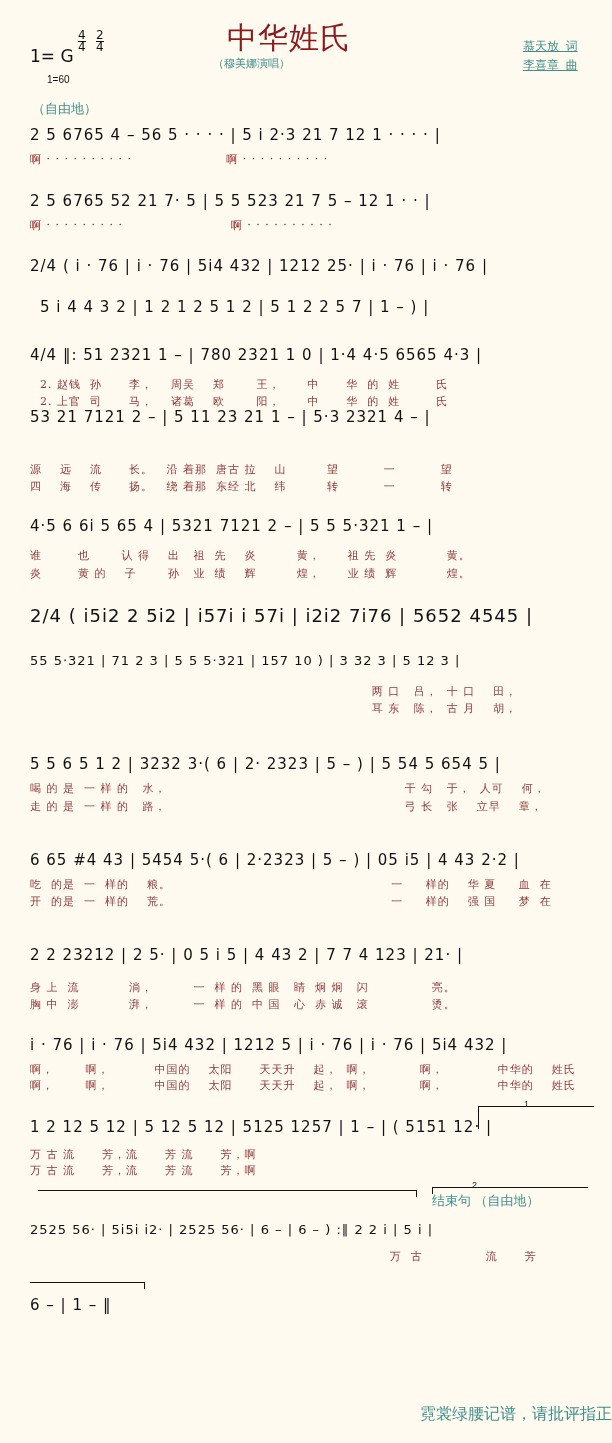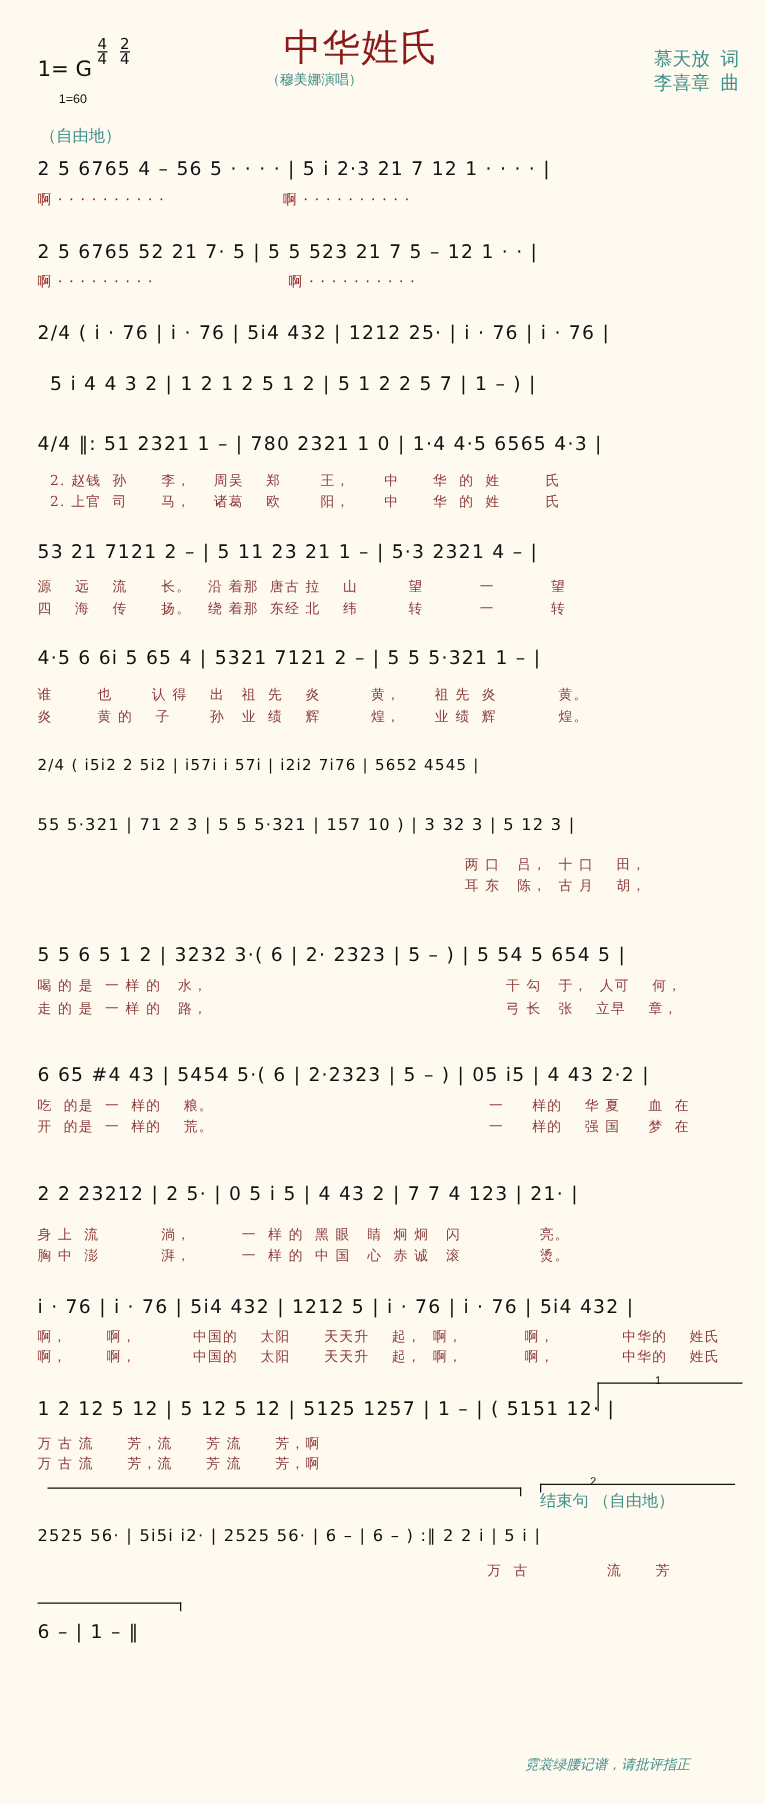--- a/index.html
+++ b/index.html
@@ -4,26 +4,26 @@
 <style>
   html, body { margin:0; padding:0; }
   body { width:612px; height:1443px; background:#fffaf0; position:relative; overflow:hidden;
          font-family:"Liberation Sans", sans-serif; color:#111; }
   .abs { position:absolute; white-space:pre; }
   .key { left:30px; top:46px; font-size:17px; font-family:"DejaVu Sans", sans-serif; }
   .frac { position:absolute; top:30px; font-size:12px; line-height:11px; text-align:center; font-family:"DejaVu Sans", sans-serif; }
   .frac span { display:block; }
   .title { left:205px; top:18px; font-size:30px; color:#8b1a1a; font-family:"DejaVu Serif", serif; letter-spacing:1px;margin-left:22px; }
   .singer { left:213px; top:56px; font-size:11px; color:#3f8f8a; }
-  .credit { font-size:15px; color:#3f8f8a; }
+  .credit { font-size:12px; color:#3f8f8a;text-decoration:underline; }
   .tempo { left:47px; top:74px; font-size:10px; }
   .note-blue { color:#3f8f8a; font-size:13px; }
   .row { position:absolute; left:30px; width:560px; font-size:15px; font-family:"DejaVu Sans", sans-serif; letter-spacing:1px; }
   .lyr { position:absolute; left:30px; font-size:11px; color:#8b3a3a; font-family:"DejaVu Serif", serif; white-space:pre; letter-spacing:1px; }
-  .footer { left:420px; top:1404px; font-size:11px; color:#3f8f8a;font-style:italic; }
+  .footer { left:420px; top:1404px; font-size:16px; color:#3f8f8a; }
   .volta { position:absolute; border-top:1px solid #111; }
 </style>
 </head>
 <body>
 
 <div class="abs key">1= G</div>
 <div class="frac" style="left:78px">
   <span>4</span>
   <span style="border-top:1px solid #111">4</span>
 </div>
@@ -45,29 +45,29 @@
 <div class="lyr" style="top:218px;color:#8b1a1a">啊 · · · · · · · · ·                        啊 · · · · · · · · · ·</div>
 
 <div class="row" style="top:257px;font-size:15px">2/4 ( i · 76 | i · 76 | 5i4 432 | 1212  25· | i · 76 | i · 76    |</div>
 
 <div class="row" style="top:298px;font-size:15px;left:40px">  5 i 4   4 3 2  | 1 2 1 2   5 1 2 | 5 1 2  2 5 7 |  1  –  )    |</div>
 
 <div class="row" style="top:346px">4/4 ‖: 51  2321 1 –  | 780  2321 1  0 | 1·4  4·5  6565 4·3    |</div>
 <div class="lyr" style="top:377px;left:40px">2. 赵钱  孙      李，    周吴    郑       王，      中      华  的  姓        氏</div>
 <div class="lyr" style="top:394px;left:40px">2. 上官  司      马，    诸葛    欧       阳，      中      华  的  姓        氏</div>
 
-<div class="row" style="top:432px">53 21  7121 2 – | 5 11  23 21  1 –  | 5·3  2321  4  –  |</div>
+<div class="row" style="top:408px">53 21  7121 2 – | 5 11  23 21  1 –  | 5·3  2321  4  –  |</div>
 <div class="lyr" style="top:462px">源    远    流      长。   沿 着那  唐古 拉    山         望          一          望</div>
 <div class="lyr" style="top:479px">四    海    传      扬。   绕 着那  东经 北    纬         转          一          转</div>
 
 <div class="row" style="top:517px">4·5  6 6i  5 65  4 | 5321  7121 2 – | 5 5  5·321  1 –  |</div>
 <div class="lyr" style="top:548px">谁        也       认 得    出   祖  先    炎         黄，      祖 先  炎           黄。</div>
 <div class="lyr" style="top:566px">炎        黄 的    子       孙   业  绩    辉         煌，      业 绩  辉           煌。</div>
 
-<div class="row" style="top:605px;font-size:12px">2/4 ( i5i2  2 5i2 | i57i  i 57i | i2i2  7i76 | 5652  4545  |</div>
+<div class="row" style="top:605px;font-size:18px">2/4 ( i5i2  2 5i2 | i57i  i 57i | i2i2  7i76 | 5652  4545  |</div>
 
 <div class="row" style="top:653px;font-size:13px">55  5·321 | 71 2 3 | 5 5  5·321 | 157 10 ) | 3 32 3 | 5 12 3 |</div>
 <div class="lyr" style="top:684px">                                                                            两 口   吕，  十 口    田，</div>
 <div class="lyr" style="top:701px">                                                                            耳 东   陈，  古 月    胡，</div>
 
 <div class="row" style="top:755px">5 5 6  5 1 2 | 3232  3·( 6 | 2· 2323 | 5 – ) | 5 54 5  654 5 |</div>
 <div class="lyr" style="top:781px">喝 的 是  一 样 的   水，                                                     干 勾   于，  人可    何，</div>
 <div class="lyr" style="top:799px">走 的 是  一 样 的   路，                                                     弓 长   张    立早    章，</div>
 
 <div class="row" style="top:851px">6 65 #4 43 | 5454 5·( 6 | 2·2323 | 5 – ) | 05  i5 | 4 43  2·2 |</div>

